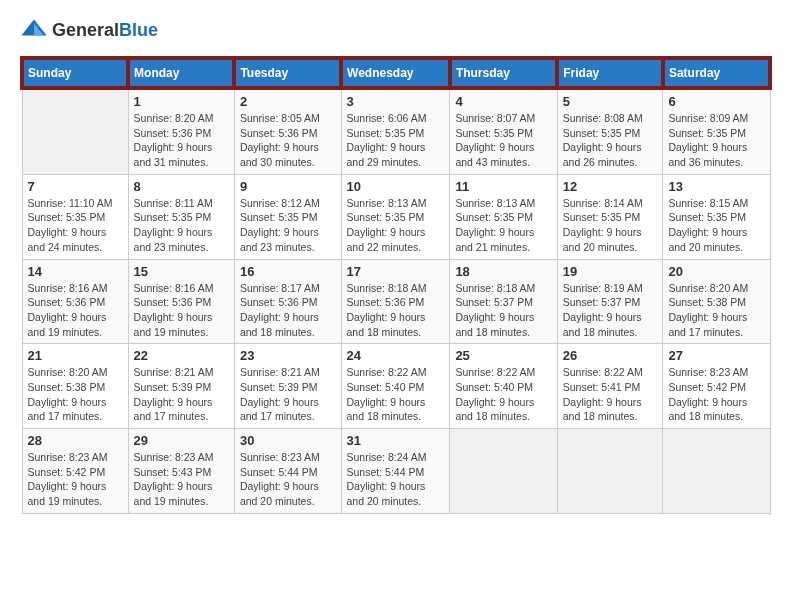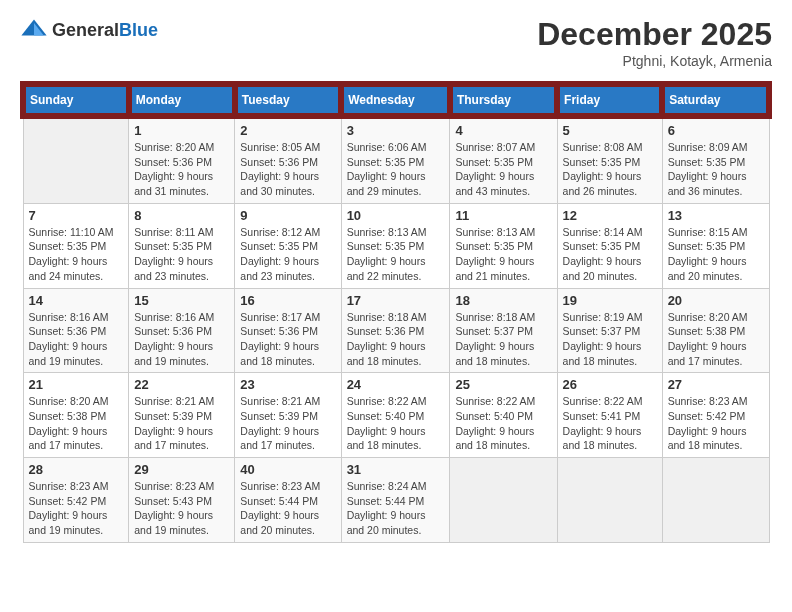--- a/index.html
+++ b/index.html
@@ -10,21 +10,21 @@
       height: 612px;
       overflow: hidden;
     }
     .container {
       width: 792px;
       padding: 16px 20px 10px 20px;
     }
     .header {
       display: flex;
       justify-content: space-between;
-      align-items: flex-start;
+      align-items: flex-end;
       margin-bottom: 12px;
     }
     .logo {
       display: flex;
       align-items: center;
       gap: 4px;
     }
     .logo-icon {
       width: 28px;
       height: 28px;
@@ -46,21 +46,21 @@
       border-collapse: collapse;
       font-size: 11px;
     }
     .calendar thead tr th {
       background: #2979c5;
       color: #fff;
       padding: 6px 4px;
       text-align: left;
       font-size: 12px;
       font-weight: bold;
-      border: 6px solid #7f1d1d;
+      border: 4px solid #7f1d1d;
     }
     .calendar tbody tr td {
       border: 1px solid #ccc;
       vertical-align: top;
       padding: 4px 5px;
       width: 113px;
       min-height: 80px;
       background: #fff;
     }
     .calendar tbody tr:nth-child(odd) td {
@@ -89,24 +89,20 @@
   <div class="header">
     <div class="logo">
       <svg class="logo-icon" viewBox="0 0 40 40" width="40" height="40">
         <polygon points="20,5 38,28 2,28" fill="#1a6fba"></polygon>
         <polygon points="20,10 34,28 20,28" fill="#5aaaf0"></polygon>
       </svg>
       <div>
         <span style="font-size:18px;font-weight:bold;color:#333;">General</span><span style="font-size:18px;font-weight:bold;color:#1a6fba;">Blue</span>
       </div>
     </div>
-    <div class="title-section">
-      <div class="month-title">December 2025</div>
-      <div class="location">Ptghni, Kotayk, Armenia</div>
-    </div>
   </div>
 
   <table class="calendar">
     <thead>
       <tr>
       <th>Sunday</th>
           <th>Monday</th>
           <th>Tuesday</th>
           <th>Wednesday</th>
           <th>Thursday</th>
@@ -322,21 +318,21 @@
             <div class="day-info">and 19 minutes.</div>
           </td>
           <td>
             <span class="day-number">29</span>
             <div class="day-info">Sunrise: 8:23 AM</div>
             <div class="day-info">Sunset: 5:43 PM</div>
             <div class="day-info">Daylight: 9 hours</div>
             <div class="day-info">and 19 minutes.</div>
           </td>
           <td>
-            <span class="day-number">40</span>
+            <span class="day-number">30</span>
             <div class="day-info">Sunrise: 8:23 AM</div>
             <div class="day-info">Sunset: 5:44 PM</div>
             <div class="day-info">Daylight: 9 hours</div>
             <div class="day-info">and 20 minutes.</div>
           </td>
           <td>
             <span class="day-number">31</span>
             <div class="day-info">Sunrise: 8:24 AM</div>
             <div class="day-info">Sunset: 5:44 PM</div>
             <div class="day-info">Daylight: 9 hours</div>

